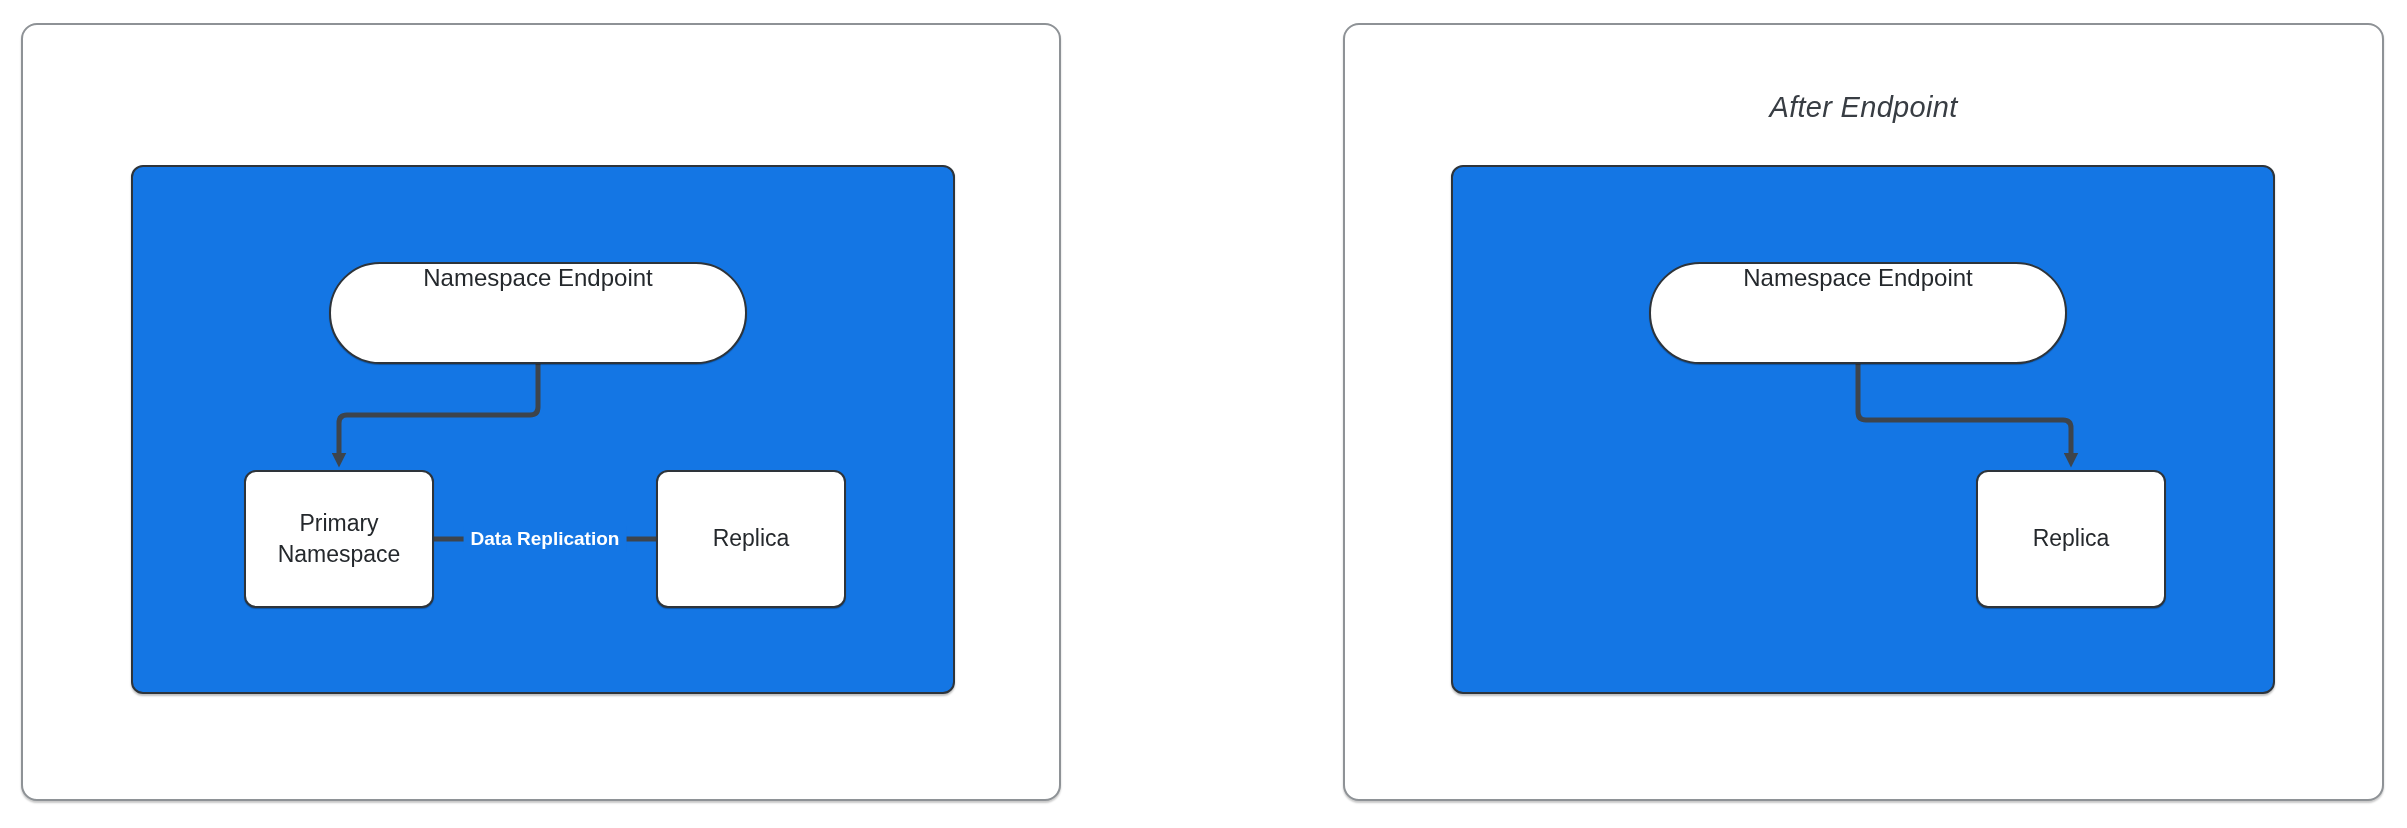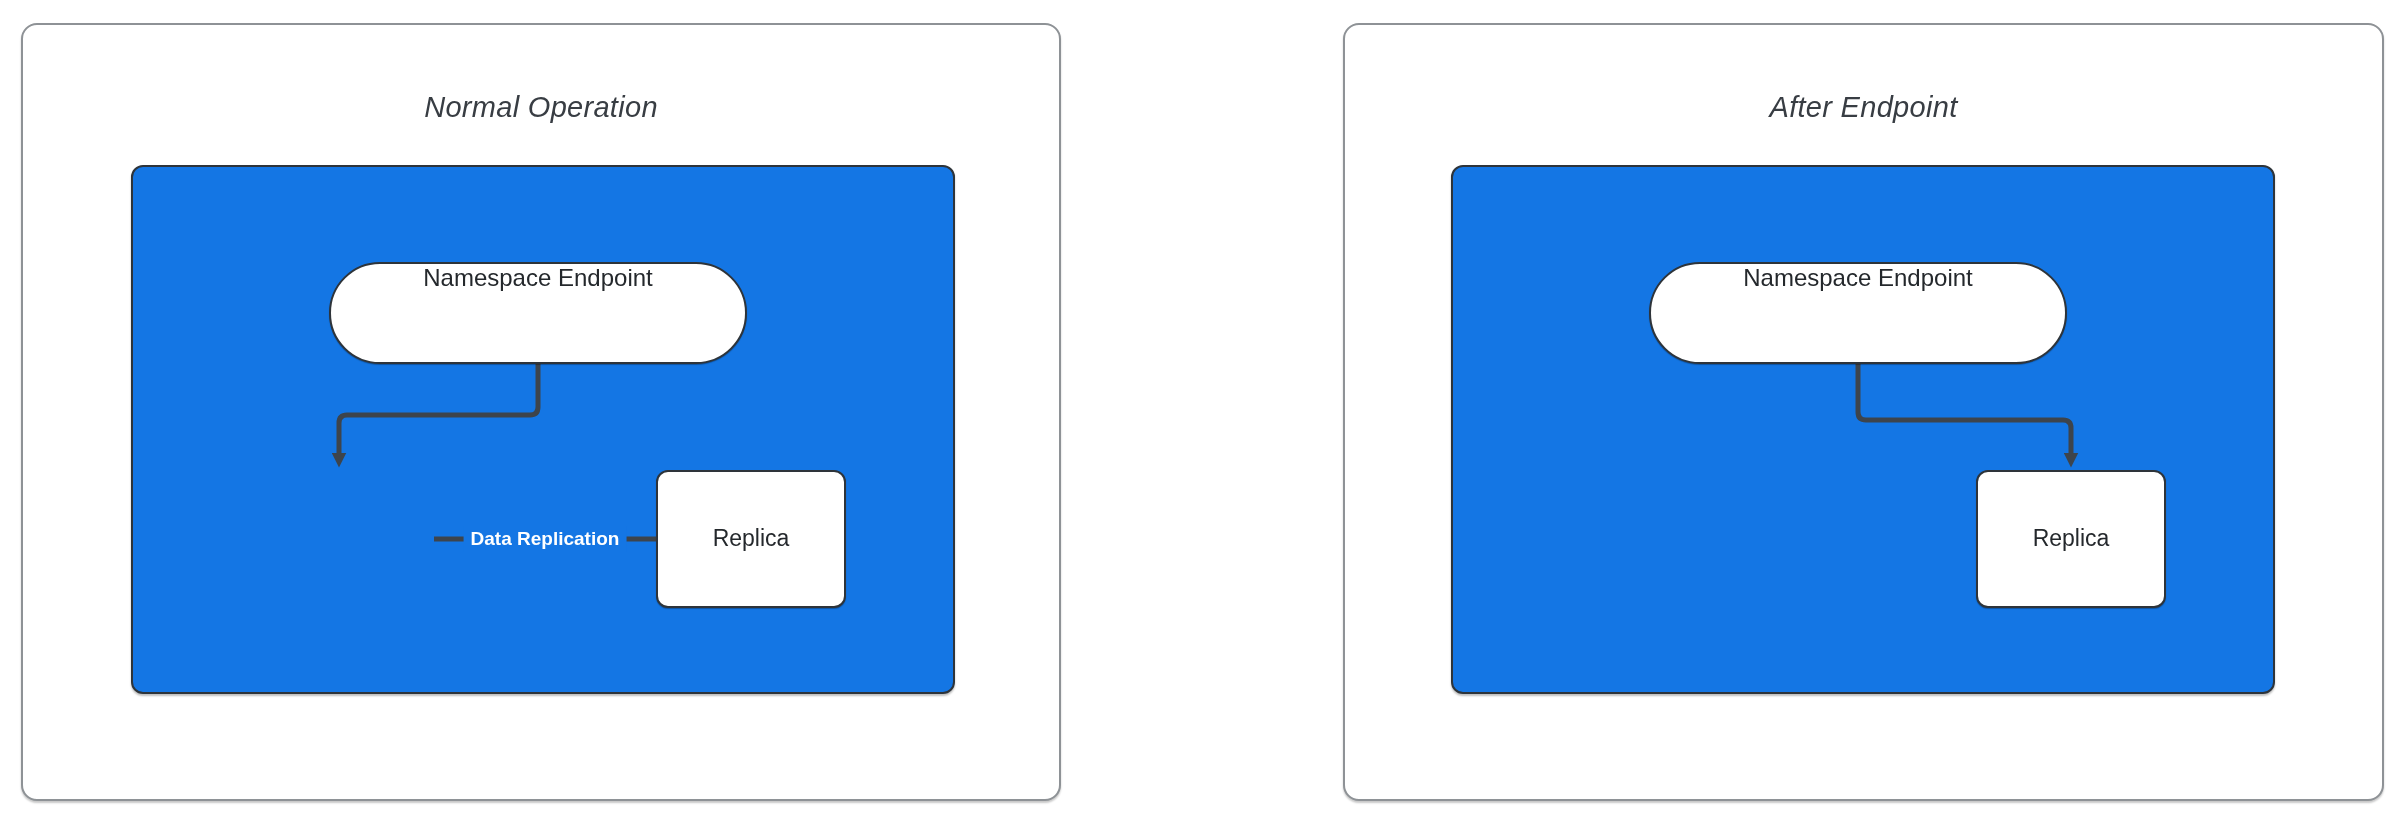--- a/index.html
+++ b/index.html
@@ -127,41 +127,43 @@
     height:26px;
   }
   .transition svg{display:block;margin-top:2px;}
 </style>
 </head>
 <body>
 
 <div class="stage">
 
   <section class="panel" style="left:21px;width:1040px;">
-    <h2 class="panel-title">Normal Operation</h2>
 
     <div class="cluster">
 
       <svg class="wires" viewBox="0 0 824 529">
         <defs>
           <marker id="ah-l1" viewBox="0 0 10 10" refX="1" refY="5" markerWidth="3" markerHeight="3" orient="auto" markerUnits="strokeWidth">
             <path d="M0,0 L10,5 L0,10 z" style="fill:var(--line)"></path>
           </marker>
           <marker id="ah-l2" viewBox="0 0 10 10" refX="1" refY="5" markerWidth="3" markerHeight="3" orient="auto" markerUnits="strokeWidth">
             <path d="M0,0 L10,5 L0,10 z" style="fill:var(--line)"></path>
           </marker>
         </defs>
         <path d="M405,197 L405,240 Q405,248 397,248 L214,248 Q206,248 206,256 L206,287" style="fill:none;stroke:var(--line);stroke-width:5;" marker-end="url(#ah-l1)"></path>
         <line x1="301" y1="372" x2="634" y2="372" style="stroke:var(--line);stroke-width:5;" marker-end="url(#ah-l2)"></line>
       </svg>
 
       <div class="pill">
         <span>Namespace Endpoint</span>
       </div>
 
+      <div class="node left-slot">
+        <span>Primary Namespace</span>
+      </div>
 
       <div class="edge-label">Data Replication</div>
 
       <div class="node right-slot">
         <span>Replica</span>
       </div>
     </div>
   </section>
 
 

